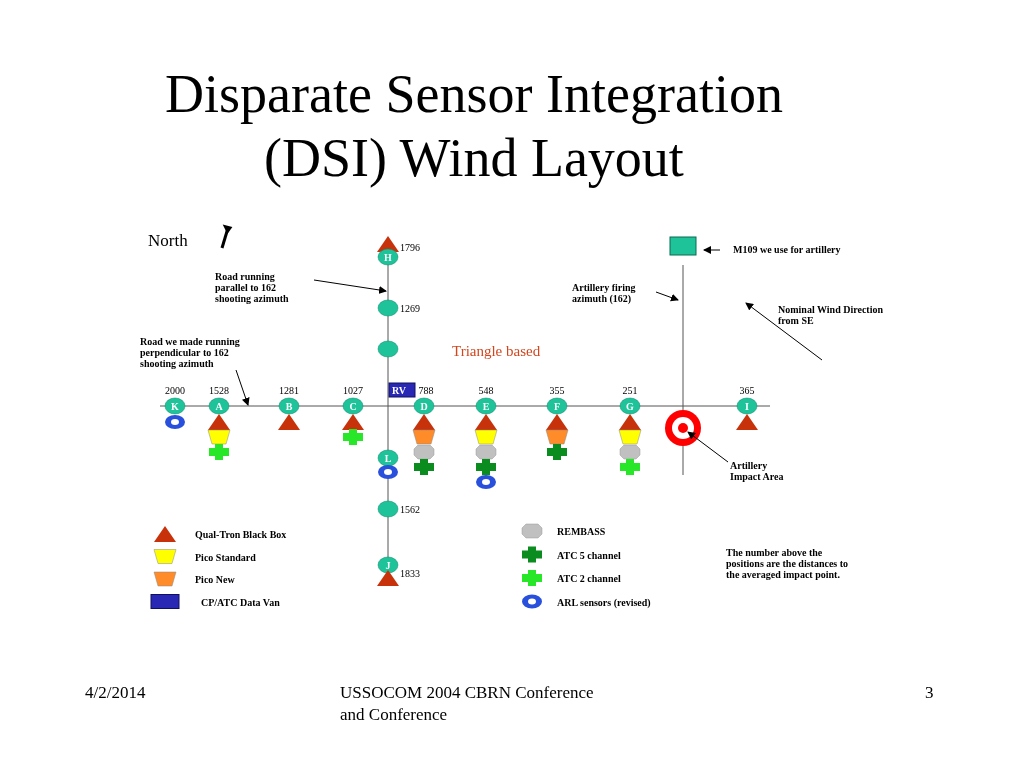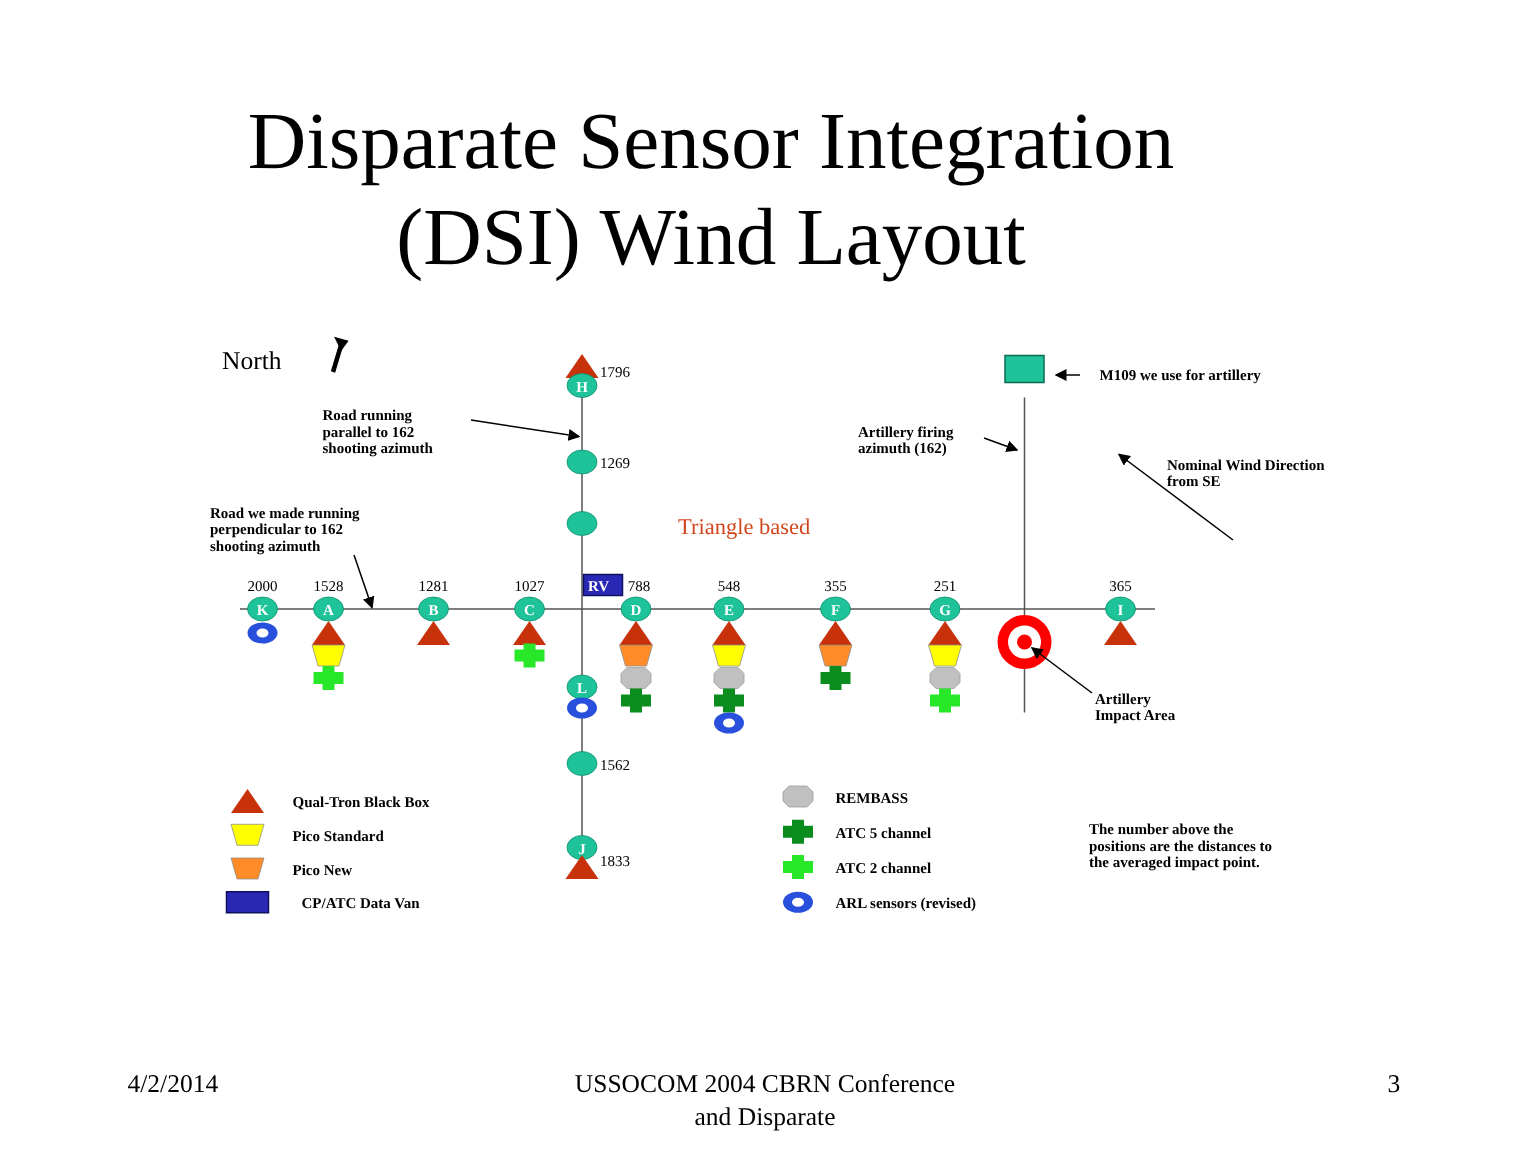--- a/index.html
+++ b/index.html
@@ -1,22 +1,22 @@
 <!DOCTYPE html>
 <html><head>
 <meta charset="utf-8">
 <style>
   html, body { margin:0; padding:0; background:#ffffff; }
   body { width:1024px; height:768px; position:relative; overflow:hidden; font-family:"Liberation Serif", serif; color:#000; }
   #title { position:absolute; left:0; top:62px; width:948px; text-align:center; font-size:54px; line-height:64px; font-family:"Liberation Serif", serif; }
   #title div { white-space:nowrap; }
   #diagram { position:absolute; left:0; top:0; width:1024px; height:768px; }
-  .footer { position:absolute; top:712px; font-size:17px; line-height:22px; font-family:"Liberation Serif", serif; }
+  .footer { position:absolute; top:682px; font-size:17px; line-height:22px; font-family:"Liberation Serif", serif; }
   #footer-date { left:85px; }
-  #footer-center { left:340px; width:340px; text-align:center;font-family:Liberation Serif, serif; }
+  #footer-center { left:340px; width:340px; text-align:left;font-family:Liberation Serif, serif; }
   #footer-page { left:925px; }
   svg text { font-family:"Liberation Serif", serif; }
 </style>
 </head>
 <body>
 
 <div id="title">
   <div>Disparate Sensor Integration</div>
   <div>(DSI) Wind Layout</div>
 </div>
@@ -325,15 +325,15 @@
   <g>
     <text x="726" y="556" font-size="10" font-weight="bold">The number above the</text>
     <text x="726" y="567" font-size="10" font-weight="bold">positions are the distances to</text>
     <text x="726" y="578" font-size="10" font-weight="bold">the averaged impact point.</text>
   </g>
 </svg>
 
 <div class="footer" id="footer-date">4/2/2014</div>
 <div class="footer" id="footer-center">
   <div>USSOCOM 2004 CBRN Conference</div>
-  <div>and Disparate</div>
+  <div>and Conference</div>
 </div>
 <div class="footer" id="footer-page">3</div>
 
 </body></html>

